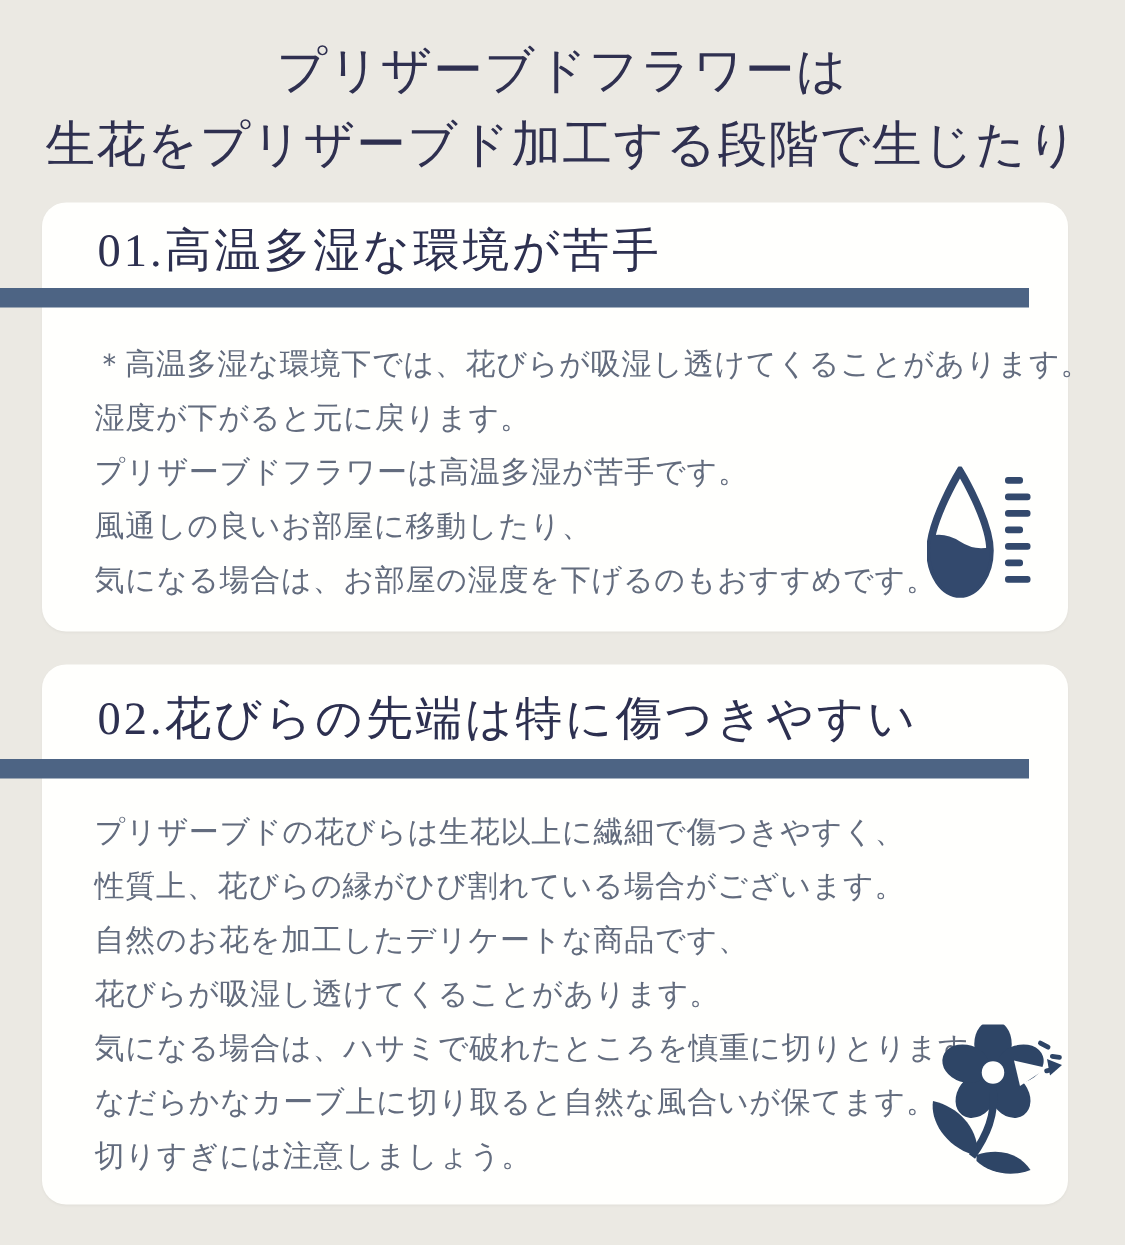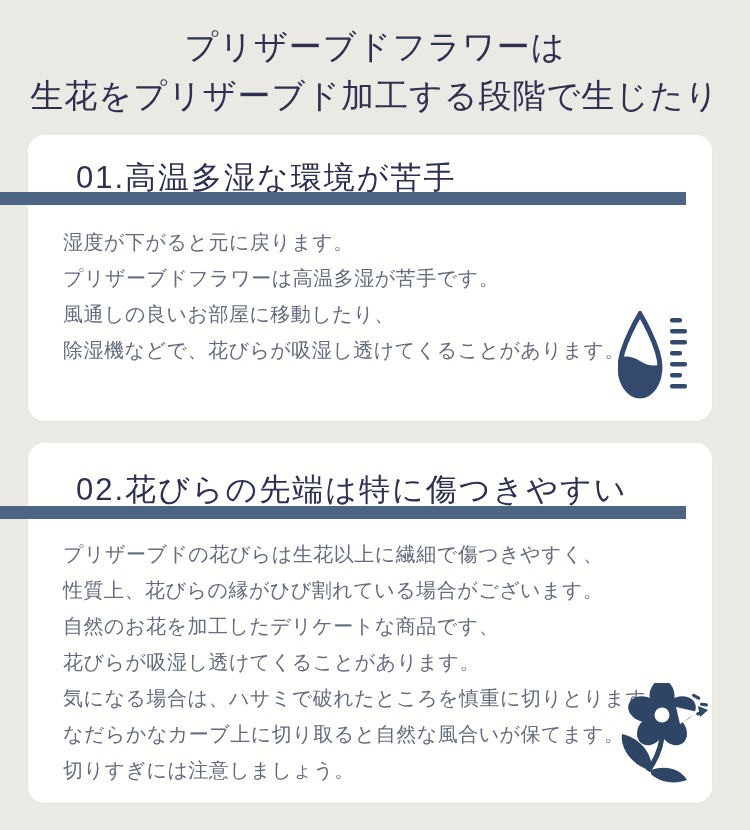--- a/index.html
+++ b/index.html
@@ -19,22 +19,22 @@
     color:#2f3050;
   }
   .card{
     position:absolute;left:28px;width:684px;
     background:#fffffd;border-radius:16px;
     box-shadow:0 1px 2px rgba(0,0,0,0.04);
   }
   .card.c1{top:135px;height:286px;}
   .card.c2{top:443px;height:360px;}
   .section-heading{
-    position:absolute;left:65px;margin:11px;
-    font-family:Liberation Sans, sans-serif;
+    position:absolute;left:65px;margin:0;
+    font-family:Liberation Serif, serif;
     font-weight:normal;
     font-size:31px;line-height:40px;
     letter-spacing:2px;
     color:#2d3050;
     white-space:nowrap;
   }
   .section-heading.h1{top:147px;}
   .section-heading.h2{top:459px;text-align:right;}
   .accent-bar{
     position:absolute;left:0;width:686px;height:13px;
@@ -65,24 +65,25 @@
     <div>生花をプリザーブド加工する段階で生じたり</div>
   </div>
 
   <div class="card c1"></div>
 
   <h2 class="section-heading h1"><span>01.</span><span>高温多湿な環境が苦手</span></h2>
 
   <div class="accent-bar b1"></div>
 
   <div class="body-text t1">
+    <p>＊高温多湿な環境下では、花びらが吸湿し透けてくることがあります。</p>
     <p>湿度が下がると元に戻ります。</p>
     <p>プリザーブドフラワーは高温多湿が苦手です。</p>
     <p>風通しの良いお部屋に移動したり、</p>
-    <p>除湿機などで、花びらが吸湿し透けてくることがあります。</p>
+    <p>気になる場合は、お部屋の湿度を下げるのもおすすめです。</p>
   </div>
 
   <div class="icon-wrap drop">
     <svg width="70" height="88" viewBox="0 0 70 88">
       <defs>
         <clipPath id="dropClip">
           <path d="M22 3 C22 3 2 36 2 56 C2 72 11 85 22 85 C33 85 42 72 42 56 C42 36 22 3 22 3 Z"></path>
         </clipPath>
       </defs>
       <path d="M22 3 C22 3 2 36 2 56 C2 72 11 85 22 85 C33 85 42 72 42 56 C42 36 22 3 22 3 Z" fill="#fffffd" stroke="#33496d" stroke-width="5"></path>

